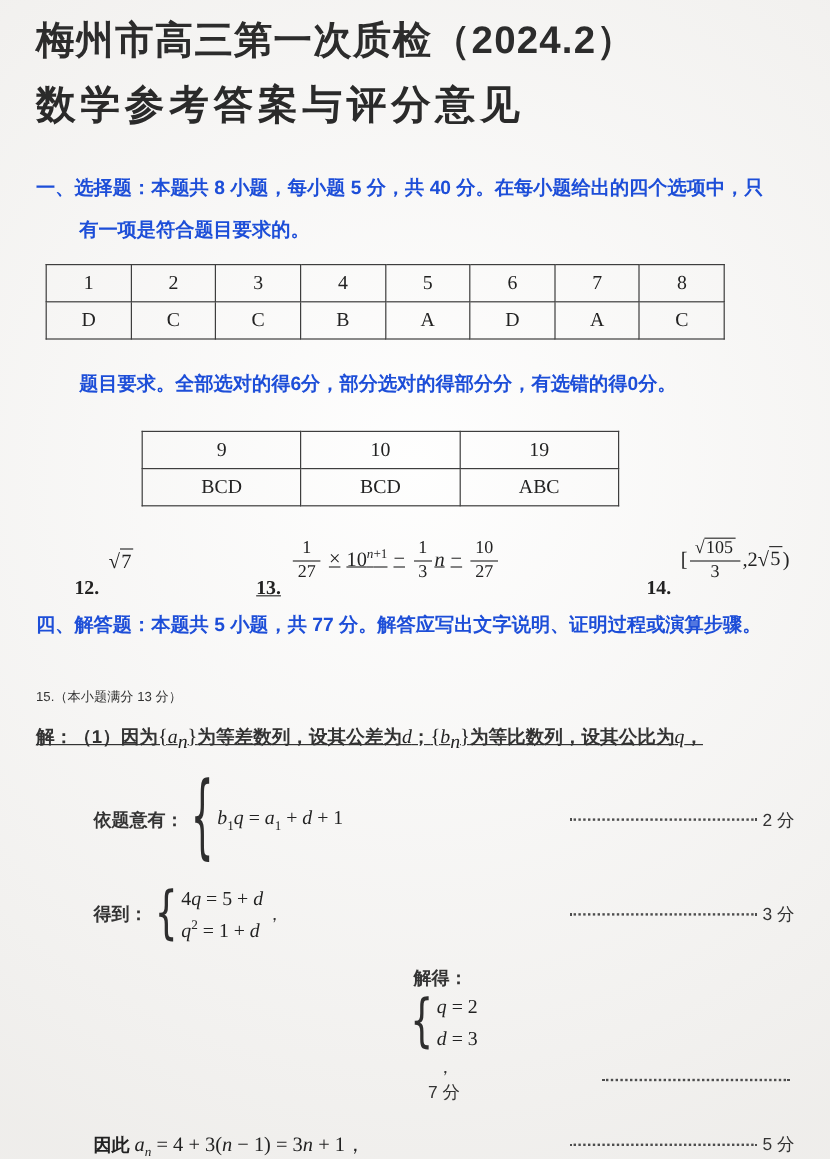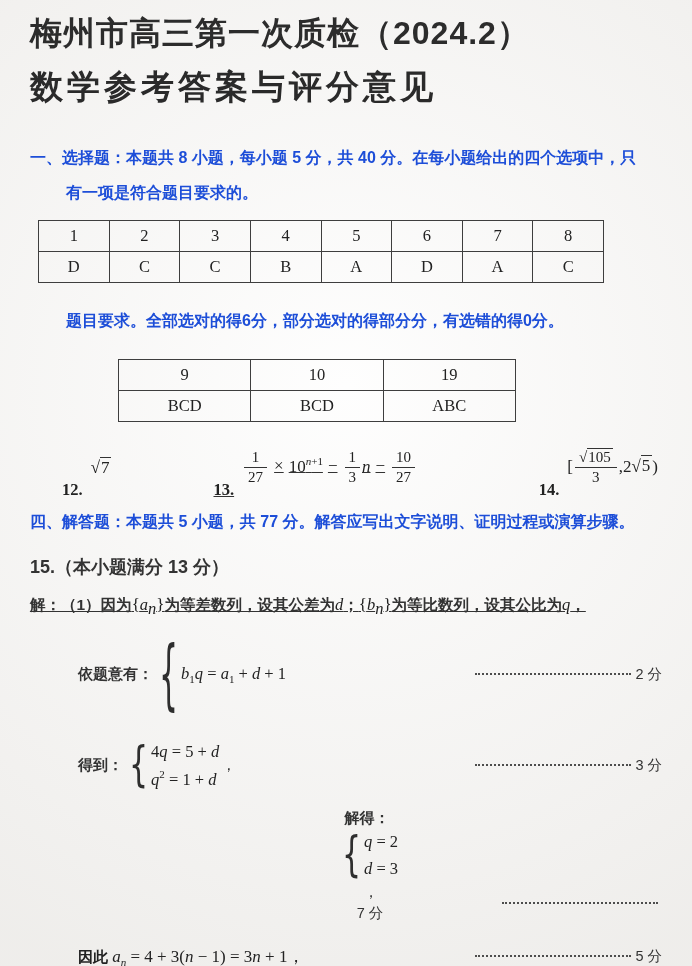--- a/index.html
+++ b/index.html
@@ -48,28 +48,28 @@
 
   
   .fillin { display:flex; align-items:center; margin-top:14px; height:64px; }
   .fi { display:flex; align-items:center; gap:8px; }
   .fi .lbl { font-family:"Liberation Serif", serif; font-weight:bold; font-size:16.5px; color:#222;margin-top:45px; }
   .fi12 { margin-left:32px; }
   .fi13 { margin-left:102px;text-decoration:underline; }
   .fi14 { margin-left:auto; margin-right:4px; }
 
   
-  .q15h { font-size:18px; font-weight:bold; margin-top:16px; }
+  .q15h { font-size:11px; font-weight:normal; margin-top:34px; }
   .intro { font-size:15.5px; font-weight:bold; margin-top:16px;text-decoration:underline; }
   .intro i { font-weight:normal; font-size:16.5px; }
 
   
   .step { display:flex; align-items:center; margin-left:48px; }
   .s1 { margin-top:10px; min-height:90px; }
-  .s2 { margin-top:16px; min-height:60px; }
+  .s2 { margin-top:4px; min-height:60px; }
   .s3 { margin-top:14px; min-height:56px;flex-direction:column; }
   .s4 { margin-top:22px; }
   .step-label { font-size:15px; font-weight:bold; margin-right:6px; white-space:nowrap; }
   .eqsys { display:inline-flex; align-items:center; }
   .brace { font-family:"DejaVu Sans", sans-serif; font-weight:normal; display:inline-block; font-size:30px; line-height:1; margin-right:3px; color:#2e2e2e; }
   .sys3 .brace { transform:scaleY(2.55); }
   .sys2 .brace { transform:scaleY(1.6); }
   .eqlines { display:flex; flex-direction:column; }
   .eqlines .m { line-height:1.65; font-size:16.5px; }
   .tail { font-size:15px; margin-left:2px; align-self:center; }

